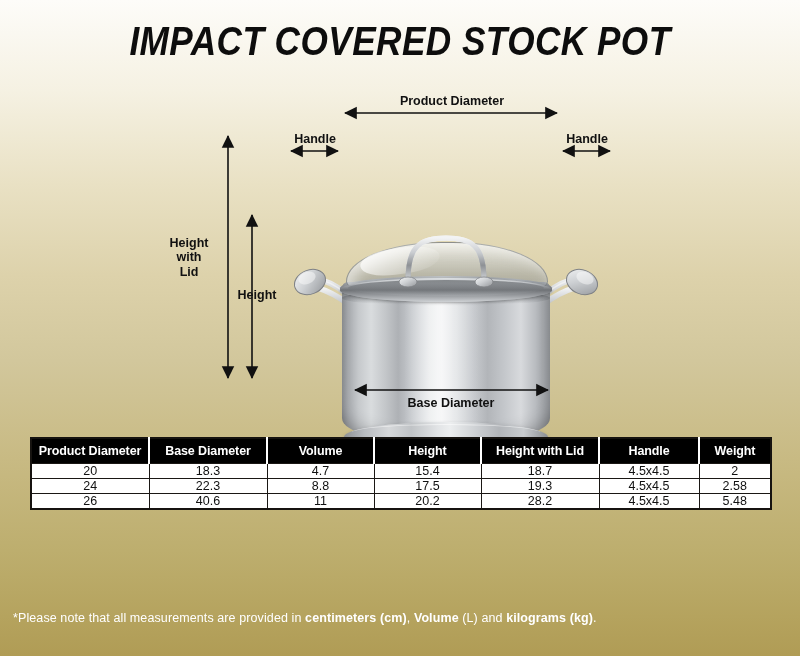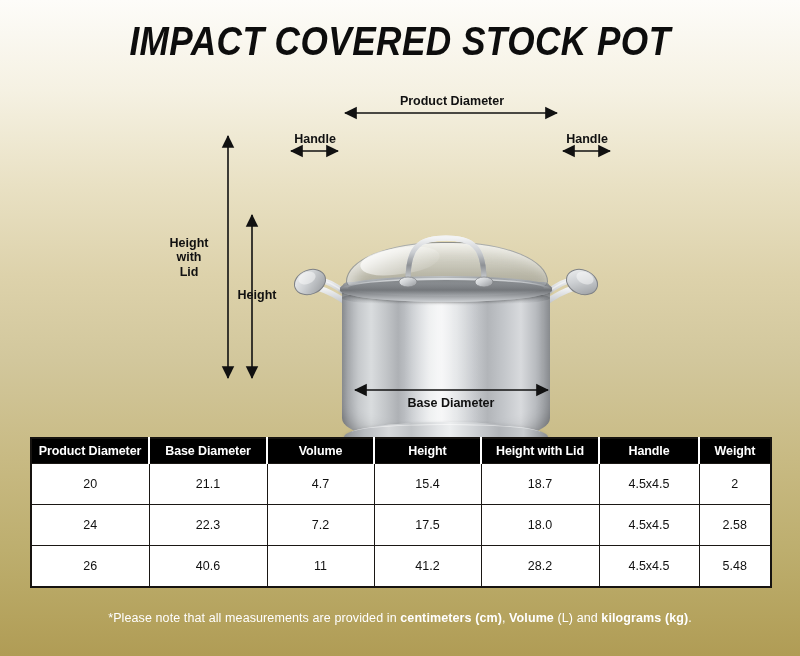--- a/index.html
+++ b/index.html
@@ -142,30 +142,30 @@
   }
   table.spec th{
     background:#000;color:#fff;font-size:12.5px;font-weight:bold;
     padding:5px 2px;text-align:center;
     border-right:2px solid #fff;border-left:0;
     letter-spacing:-0.1px;
   }
   table.spec th:last-child{border-right:0;text-align:center;}
   table.spec td{
     background:#fff;color:#111;font-size:12.5px;
-    padding:13px 2px;text-align:center;
+    padding:0 2px;text-align:center;
     border:1px solid #1a1714;
     margin-top:14px;
   }
   table.spec tr.data-row td{border-top:1px solid #1a1714;}
 
   
   .footnote{
-    position:absolute;left:0;right:0;top:611px;
-    text-align:center;color:#ffffff;font-size:12.5px;
+    position:absolute;left:13px;right:0;top:611px;
+    text-align:left;color:#ffffff;font-size:12.5px;
     letter-spacing:.1px;
   }
   .footnote b{font-weight:bold;}
 </style>
 </head>
 <body>
 
 <div class="spec-sheet">
 
   <div class="title">IMPACT COVERED STOCK POT</div>
@@ -292,41 +292,41 @@
           <th>Volume</th>
           <th>Height</th>
           <th>Height with Lid</th>
           <th>Handle</th>
           <th>Weight</th>
         </tr>
       </thead>
       <tbody>
         <tr class="data-row">
           <td>20</td>
-          <td>21.1</td>
+          <td>18.3</td>
           <td>4.7</td>
           <td>15.4</td>
           <td>18.7</td>
           <td>4.5x4.5</td>
           <td>2</td>
         </tr>
         <tr class="data-row">
           <td>24</td>
           <td>22.3</td>
-          <td>7.2</td>
+          <td>8.8</td>
           <td>17.5</td>
-          <td>18.0</td>
+          <td>19.3</td>
           <td>4.5x4.5</td>
           <td>2.58</td>
         </tr>
         <tr class="data-row">
           <td>26</td>
           <td>40.6</td>
           <td>11</td>
-          <td>41.2</td>
+          <td>20.2</td>
           <td>28.2</td>
           <td>4.5x4.5</td>
           <td>5.48</td>
         </tr>
       </tbody>
     </table>
   </div>
 
   <div class="footnote">
     <span>*Please note that all measurements are provided in </span><b>centimeters (cm)</b><span>, </span><b>Volume</b><span> (L) and </span><b>kilograms (kg)</b><span>.</span>

